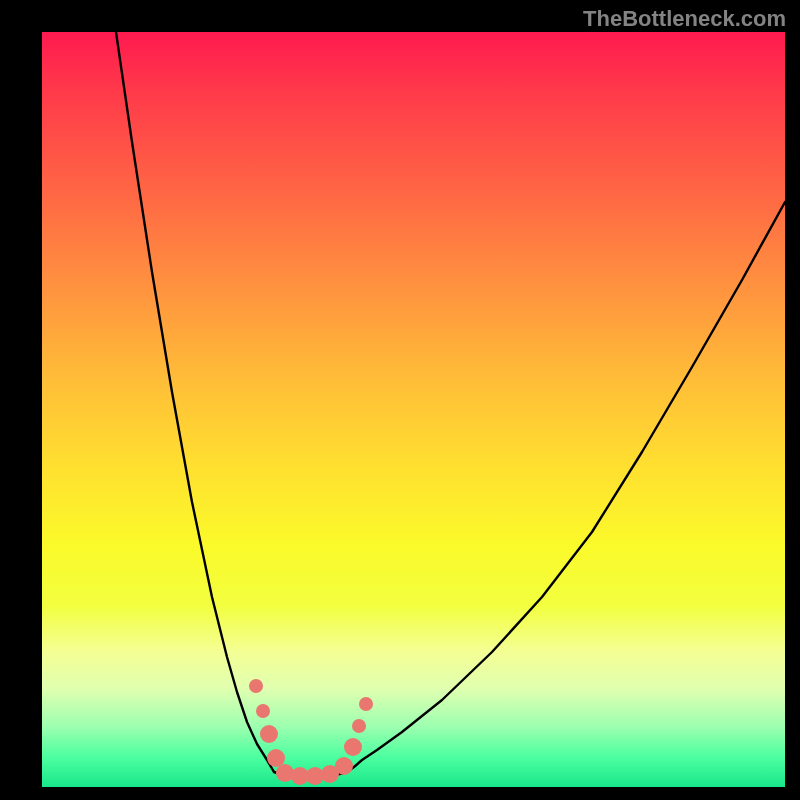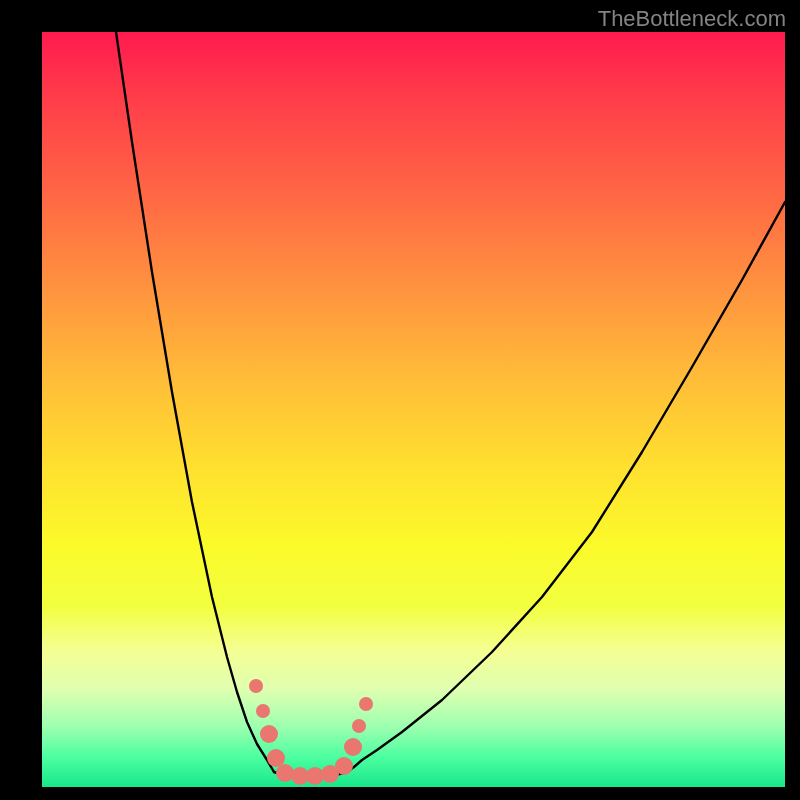--- a/index.html
+++ b/index.html
@@ -10,21 +10,21 @@
     background: #000;
     position: relative;
     font-family: Arial, sans-serif;
   }
   .watermark {
     position: absolute;
     top: 6px;
     right: 14px;
     color: #838383;
     font-size: 22px;
-    font-weight: 400;
+    font-weight: 700;
     z-index: 10;
     margin-left: 33px;
   }
   .plot-area {
     position: absolute;
     left: 42px;
     top: 32px;
     width: 743px;
     height: 755px;
     overflow: hidden;

